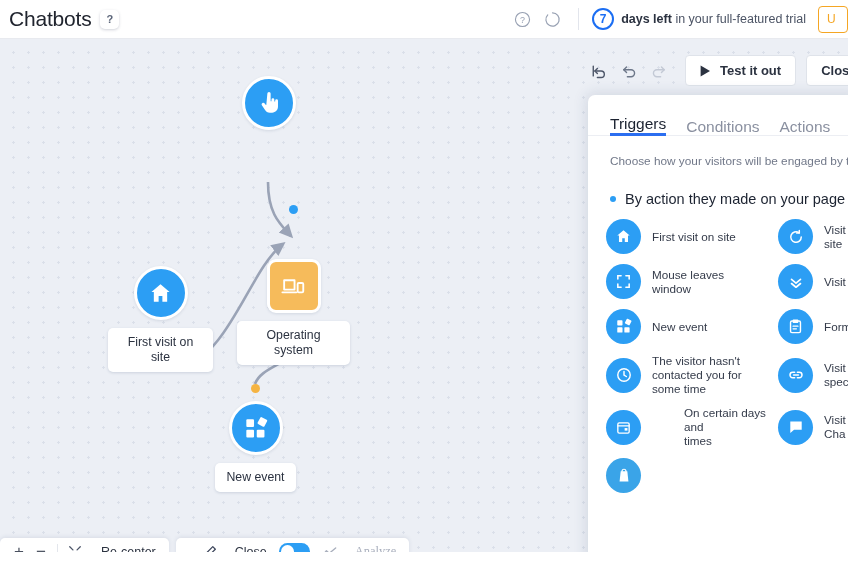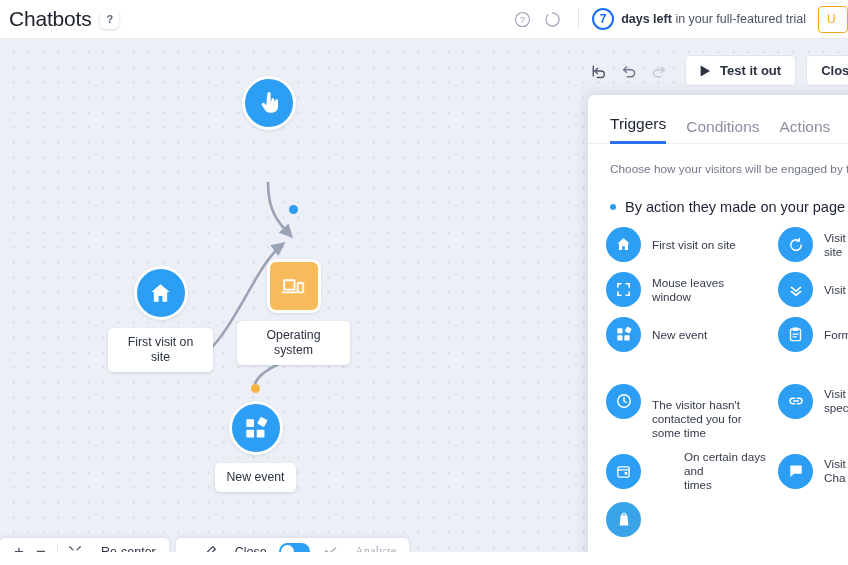--- a/index.html
+++ b/index.html
@@ -147,21 +147,21 @@
 
   
   .panel {
     position: absolute; top: 95px; left: 588px; width: 272px; height: 470px;
     background: #ffffff; border-radius: 7px 0 0 0;
     box-shadow: -2px -2px 14px rgba(40,60,100,.13);
     z-index: 25; overflow: hidden;
   }
   .panel-tabs { display: flex; align-items: flex-end; padding: 20px 0 0 22px; }
   .panel-tab {
-    font-size: 15.5px; color: #8a90a0; padding-bottom: 8px;
+    font-size: 15.5px; color: #8a90a0; padding-bottom: 0;
     margin-right: 20px; cursor: pointer; white-space: nowrap;
   }
   .panel-tab.active { color: #1c2331; border-bottom: 3px solid #2b6ef0; }
   .panel-tabs-rule { height: 1px; background: #eceef3; margin-top: -1px; }
   .panel-sub {
     font-size: 11.8px; color: #717889; padding: 17px 18px 0 22px;
     line-height: 16px; white-space: nowrap;
   }
   .panel-section-title {
     display: flex; align-items: center; padding: 22px 0 0 22px;
@@ -429,21 +429,21 @@
         <div class="trigger-txt" style="white-space:pre-line;">Form</div>
       </div>
 
       <div class="trigger-item">
         <div class="trigger-ico">
           <svg width="18" height="18" viewBox="0 0 24 24" fill="none" stroke="#fff" stroke-width="1.9" stroke-linecap="round">
             <circle cx="12" cy="12" r="8.3"></circle>
               <path d="M12 7.4V12l3.1 2"></path>
           </svg>
         </div>
-        <div class="trigger-txt" style="white-space:pre-line;margin-top:36px;">The visitor hasn't
+        <div class="trigger-txt" style="white-space:pre-line;">The visitor hasn't
 contacted you for
 some time</div>
       </div>
 
       <div class="trigger-item">
         <div class="trigger-ico">
           <svg width="18" height="18" viewBox="0 0 24 24" fill="none" stroke="#fff" stroke-width="2" stroke-linecap="round">
             <path d="M10.2 8.4H7.6a3.6 3.6 0 0 0 0 7.2h2.6"></path>
             <path d="M13.8 8.4h2.6a3.6 3.6 0 0 1 0 7.2h-2.6"></path>
             <path d="M8.8 12h6.4"></path>

